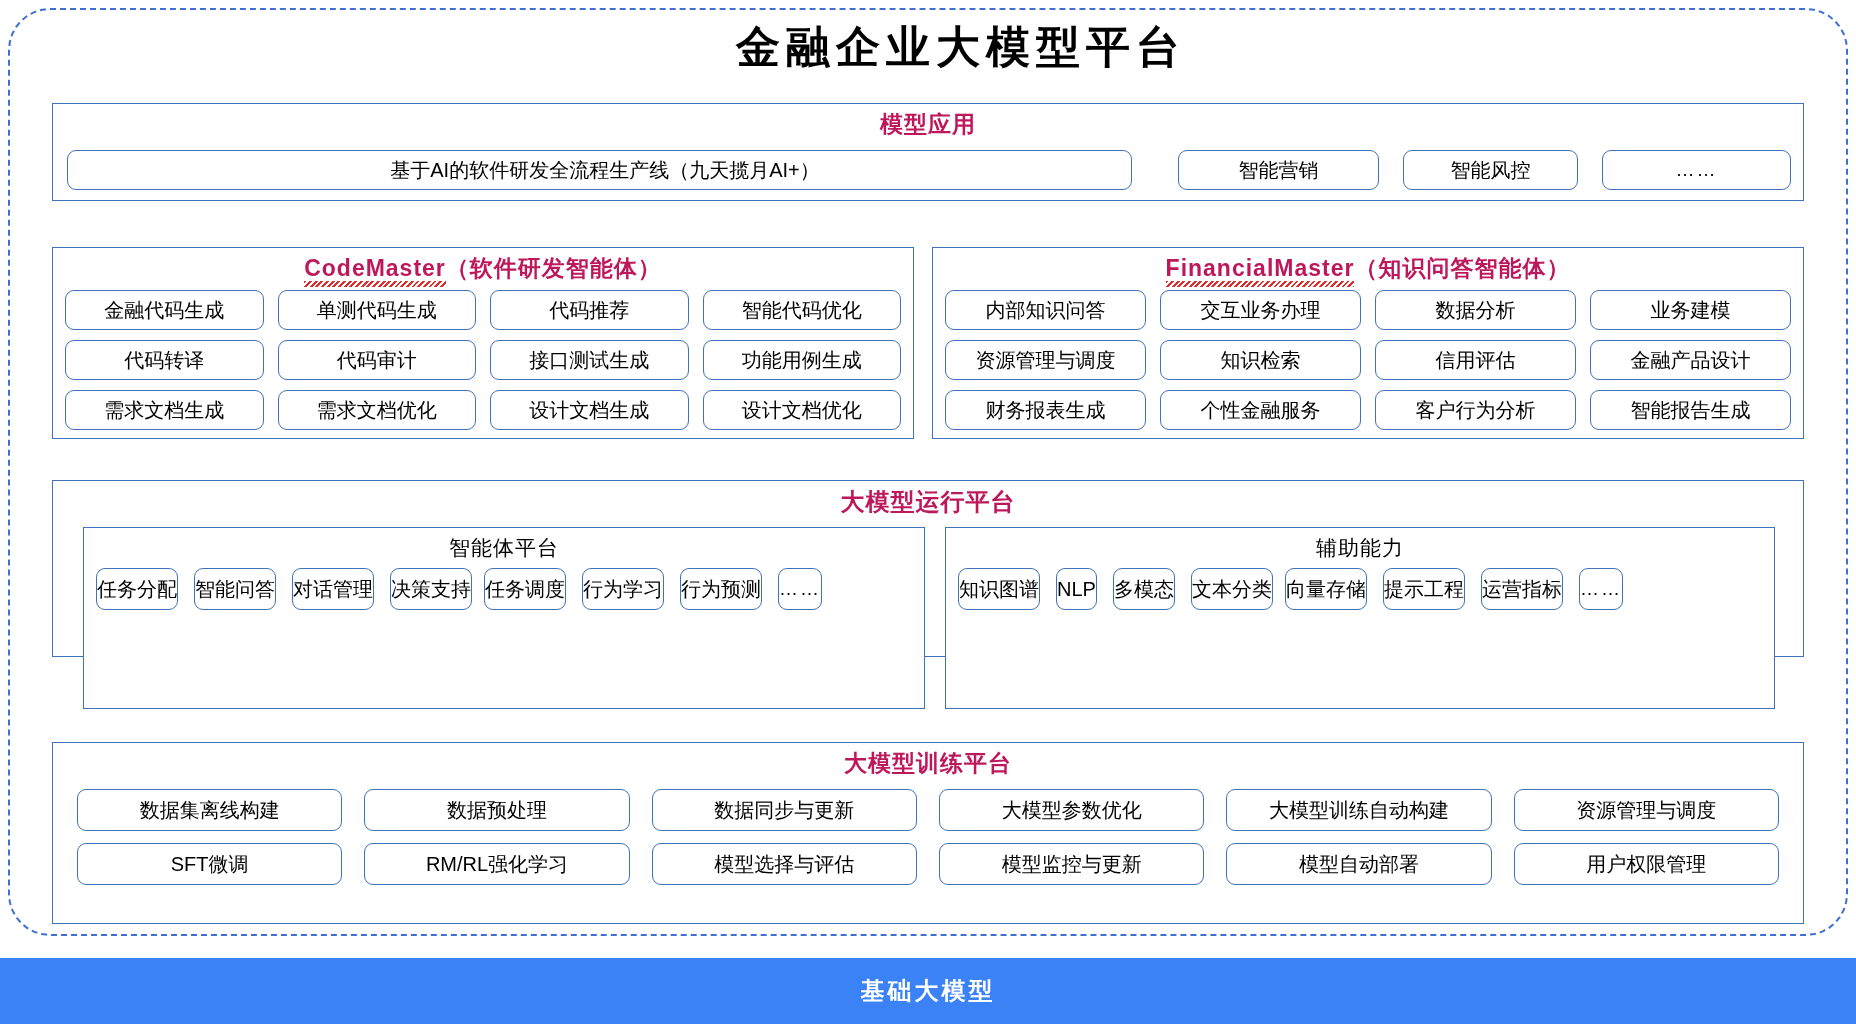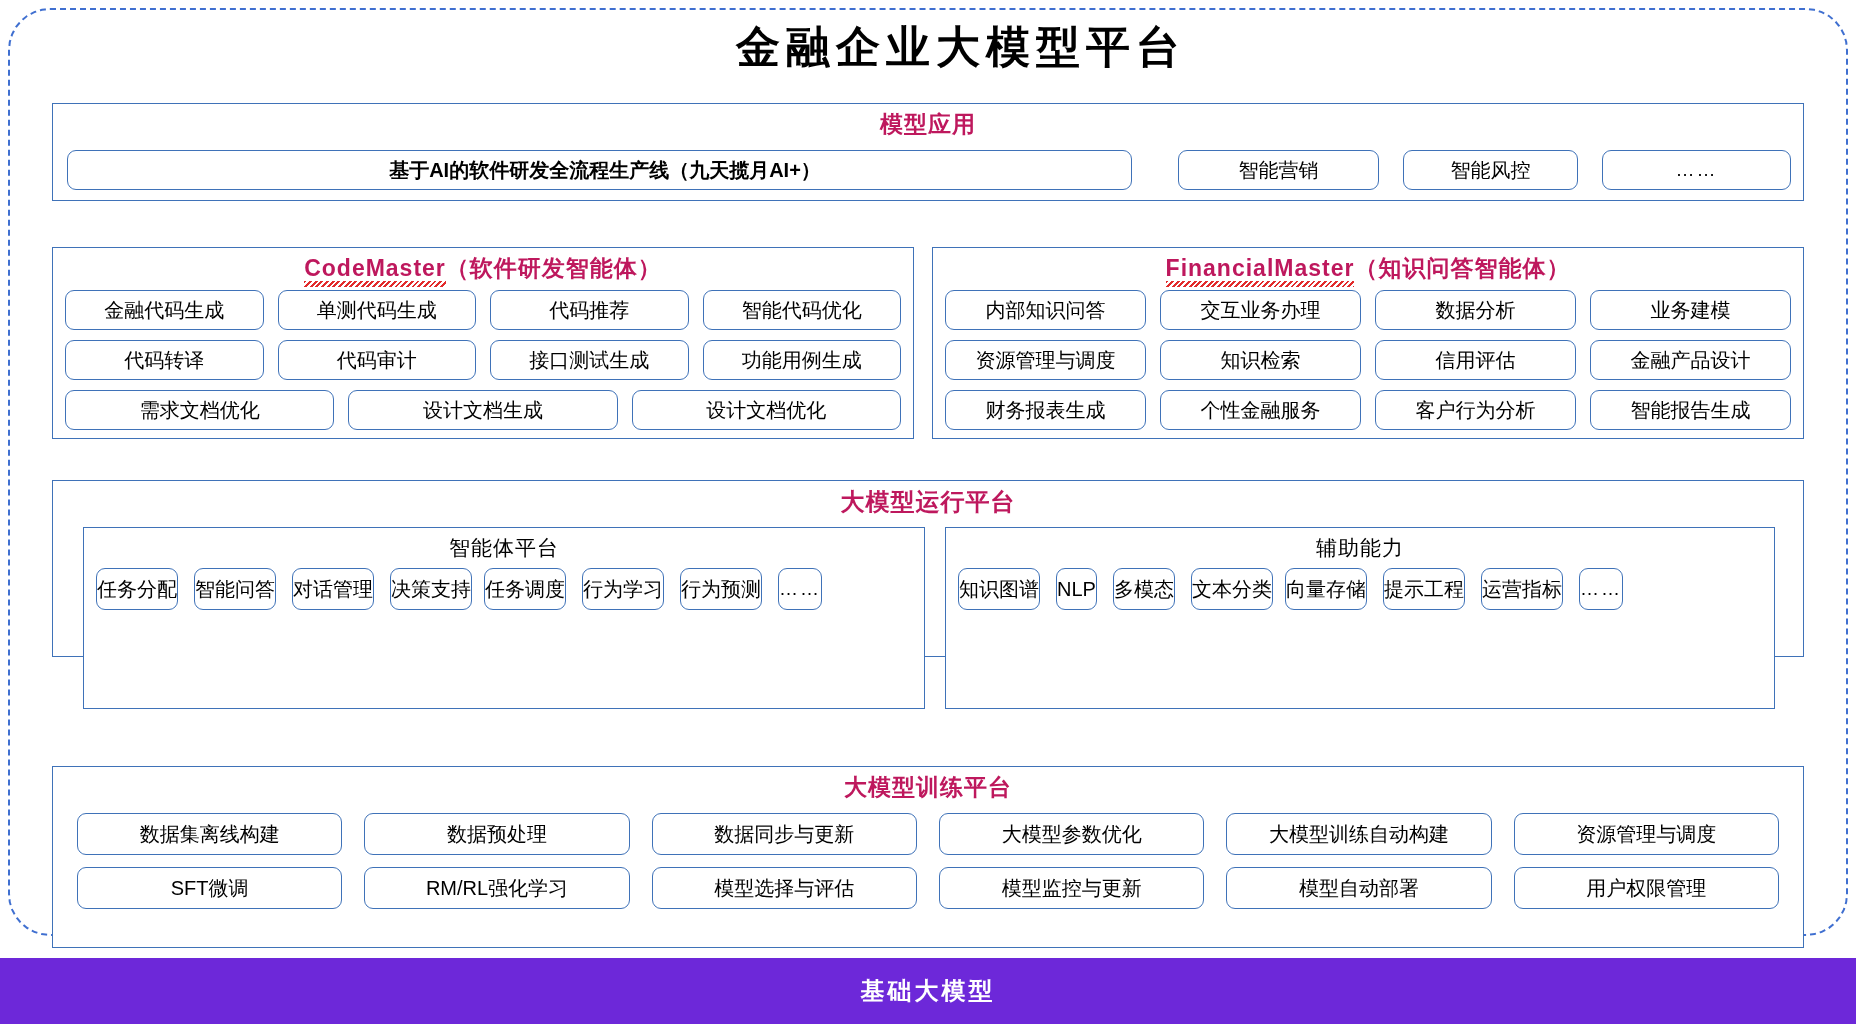--- a/index.html
+++ b/index.html
@@ -61,21 +61,21 @@
     box-sizing:border-box;
     border:1.4px solid #3f72b8;
     border-radius:9px;
     background:#ffffff;
     display:flex;align-items:center;justify-content:center;
     font-size:20px;
     color:#000;
     white-space:nowrap;
     height:40px;
   }
-  .chip.bold{font-weight:700;font-size:20px;padding-left:11px;}
+  .chip.bold{font-weight:400;font-size:20px;padding-left:11px;}
   .chip.dots{letter-spacing:2px;font-size:19px;}
 
   .row{display:flex;text-align:right;}
 
   
   #app-panel{left:52px;top:103px;width:1752px;height:98px;}
   #app-row{position:absolute;left:14px;top:46px;width:1724px;display:flex;gap:0;}
   #app-wide{width:1082px;margin-right:46px;}
   #app-chip-1{width:204px;margin-right:24px;}
   #app-chip-2{width:178px;margin-right:24px;}
@@ -97,32 +97,32 @@
   #agentplat-sub{position:absolute;left:30px;top:46px;width:842px;height:182px;}
   #assist-sub{position:absolute;left:892px;top:46px;width:830px;height:182px;}
   .sub-grid{
     position:absolute;left:12px;top:40px;right:12px;
     display:flex;flex-direction:row;gap:12px;
   }
   .sub-grid .row{gap:16px;}
   .sub-grid .chip{flex:1 1 0;height:42px;}
 
   
-  #training-panel{left:52px;top:742px;width:1752px;height:182px;margin-top:24px;}
+  #training-panel{left:52px;top:742px;width:1752px;height:182px;}
   #training-grid{
     position:absolute;left:24px;top:46px;right:24px;
     display:flex;flex-direction:column;gap:12px;
   }
   #training-grid .row{gap:22px;}
   #training-grid .chip{flex:1 1 0;height:42px;}
 
   
   .foundation-bar{
     position:absolute;left:0;top:958px;width:1856px;height:66px;
-    background:#6d28d9;
+    background:#3b82f6;
     display:flex;align-items:center;justify-content:center;
     color:#ffffff;font-size:24px;font-weight:700;letter-spacing:3px;
   }
   .foundation-rule{
     position:absolute;left:0;top:952px;width:1856px;height:2px;background:#ffffff;
   }
 
   
   .squiggle{
     position:absolute;left:0;right:0;bottom:-4px;height:6px;
@@ -162,20 +162,21 @@
         <div class="chip">代码推荐</div>
         <div class="chip">智能代码优化</div>
       </div>
       <div class="row">
         <div class="chip">代码转译</div>
         <div class="chip">代码审计</div>
         <div class="chip">接口测试生成</div>
         <div class="chip">功能用例生成</div>
       </div>
       <div class="row">
+        <div class="chip">需求文档生成</div>
         <div class="chip">需求文档优化</div>
         <div class="chip">设计文档生成</div>
         <div class="chip">设计文档优化</div>
       </div>
     </div>
   </div>
 
   <div class="panel" id="financial-panel">
     <div class="panel-title">
       <span class="title-wrap"><span>FinancialMaster</span><span class="squiggle"></span></span><span>（知识问答智能体）</span>

